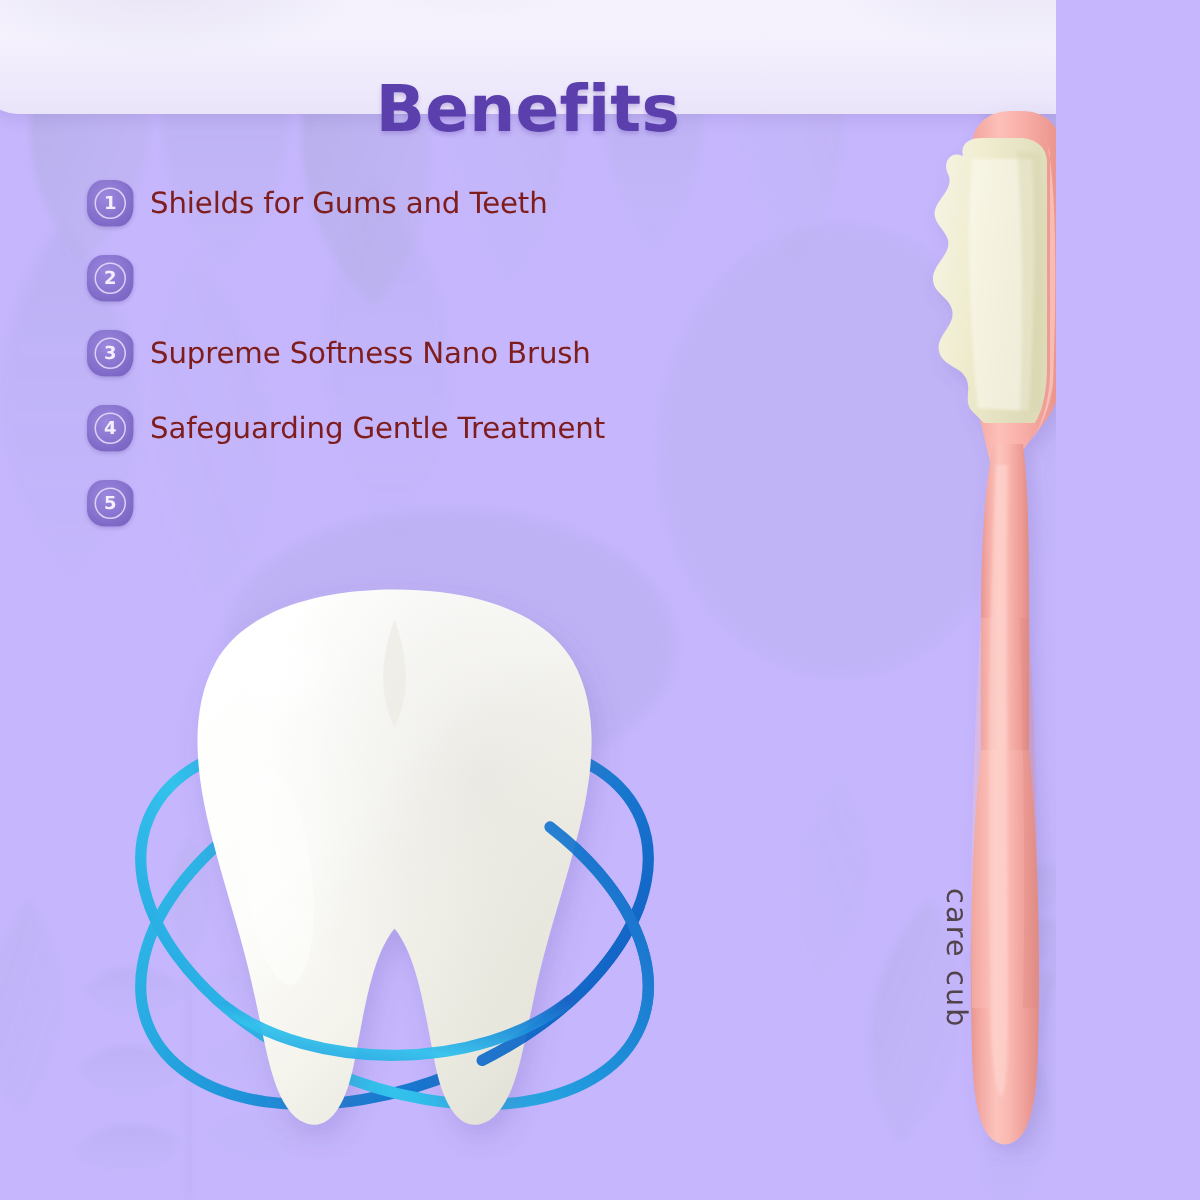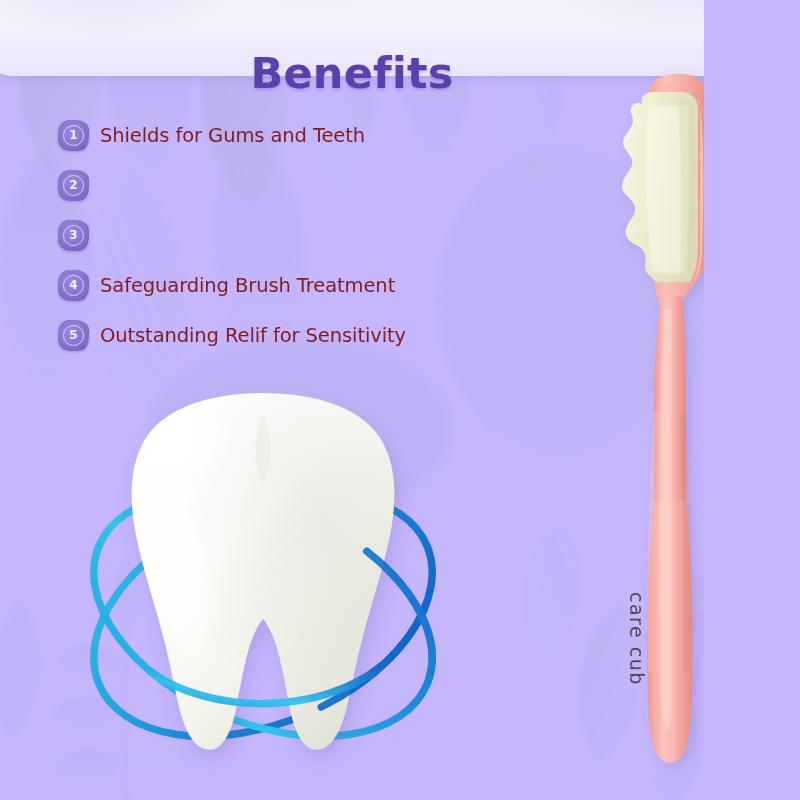--- a/index.html
+++ b/index.html
@@ -241,38 +241,38 @@
         <div class="badge-num">2</div>
       </div>
     </div>
 
     <div class="benefit-row">
       <div class="badge">
         <div class="badge-blob"></div>
         <div class="badge-ring"></div>
         <div class="badge-num">3</div>
       </div>
+      <div class="benefit-text">Supreme Softness Nano Brush</div>
     </div>
 
     <div class="benefit-row">
       <div class="badge">
         <div class="badge-blob"></div>
         <div class="badge-ring"></div>
         <div class="badge-num">4</div>
       </div>
-      <div class="benefit-text">Safeguarding Brush Treatment</div>
+      <div class="benefit-text">Safeguarding Gentle Treatment</div>
     </div>
 
     <div class="benefit-row">
       <div class="badge">
         <div class="badge-blob"></div>
         <div class="badge-ring"></div>
         <div class="badge-num">5</div>
       </div>
-      <div class="benefit-text">Outstanding Relif for Sensitivity</div>
     </div>
 
   </div>
 
   <div class="tooth-wrap">
     <svg viewBox="0 0 410 395" xmlns="http://www.w3.org/2000/svg">
       <defs>
         <linearGradient id="toothBody" x1="0.15" y1="0" x2="0.9" y2="1">
           <stop offset="0%" stop-color="#ffffff"></stop>
           <stop offset="38%" stop-color="#fdfdfb"></stop>

